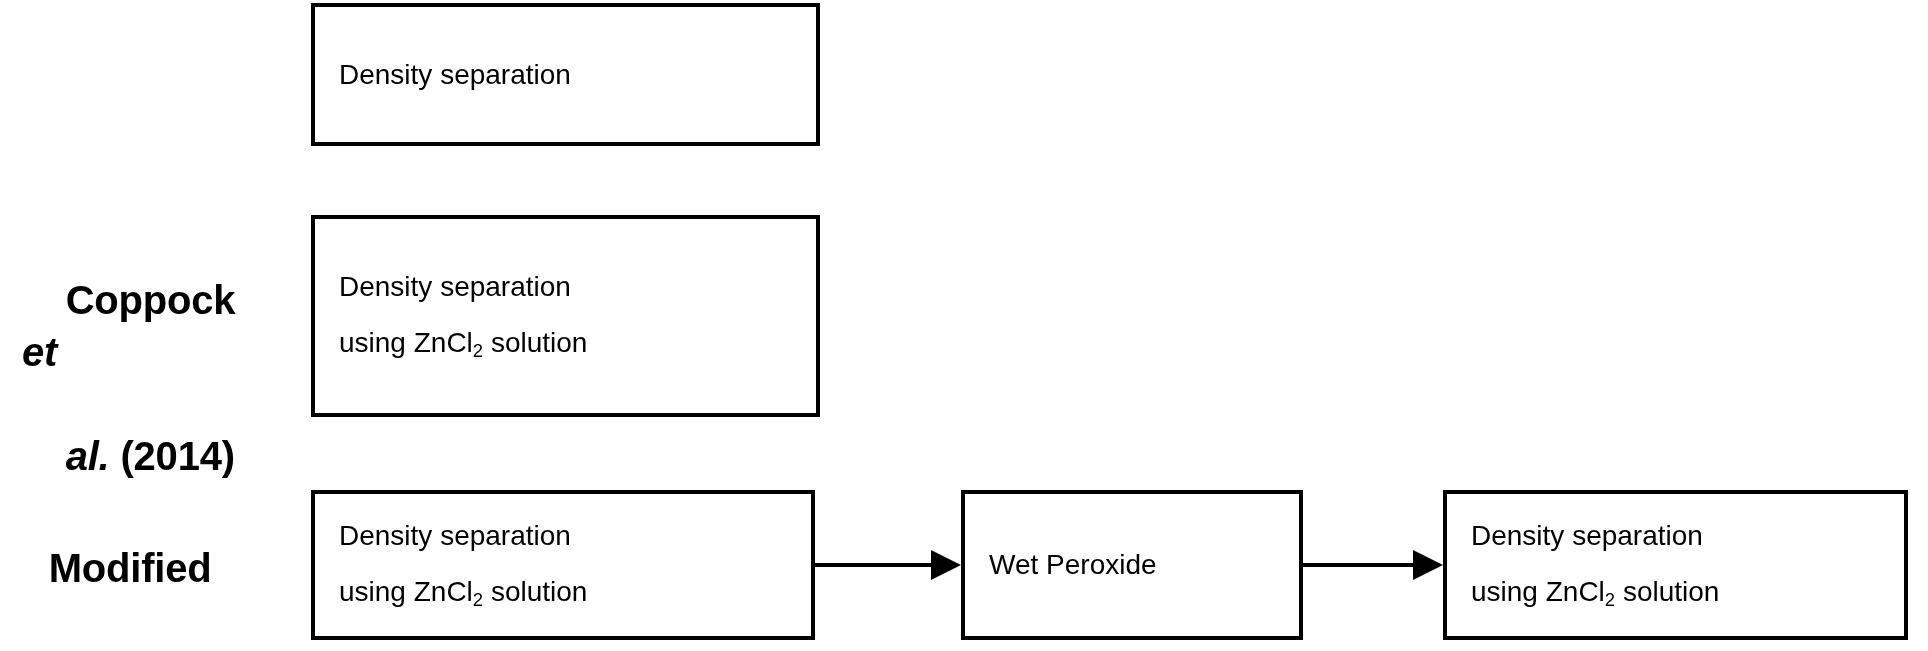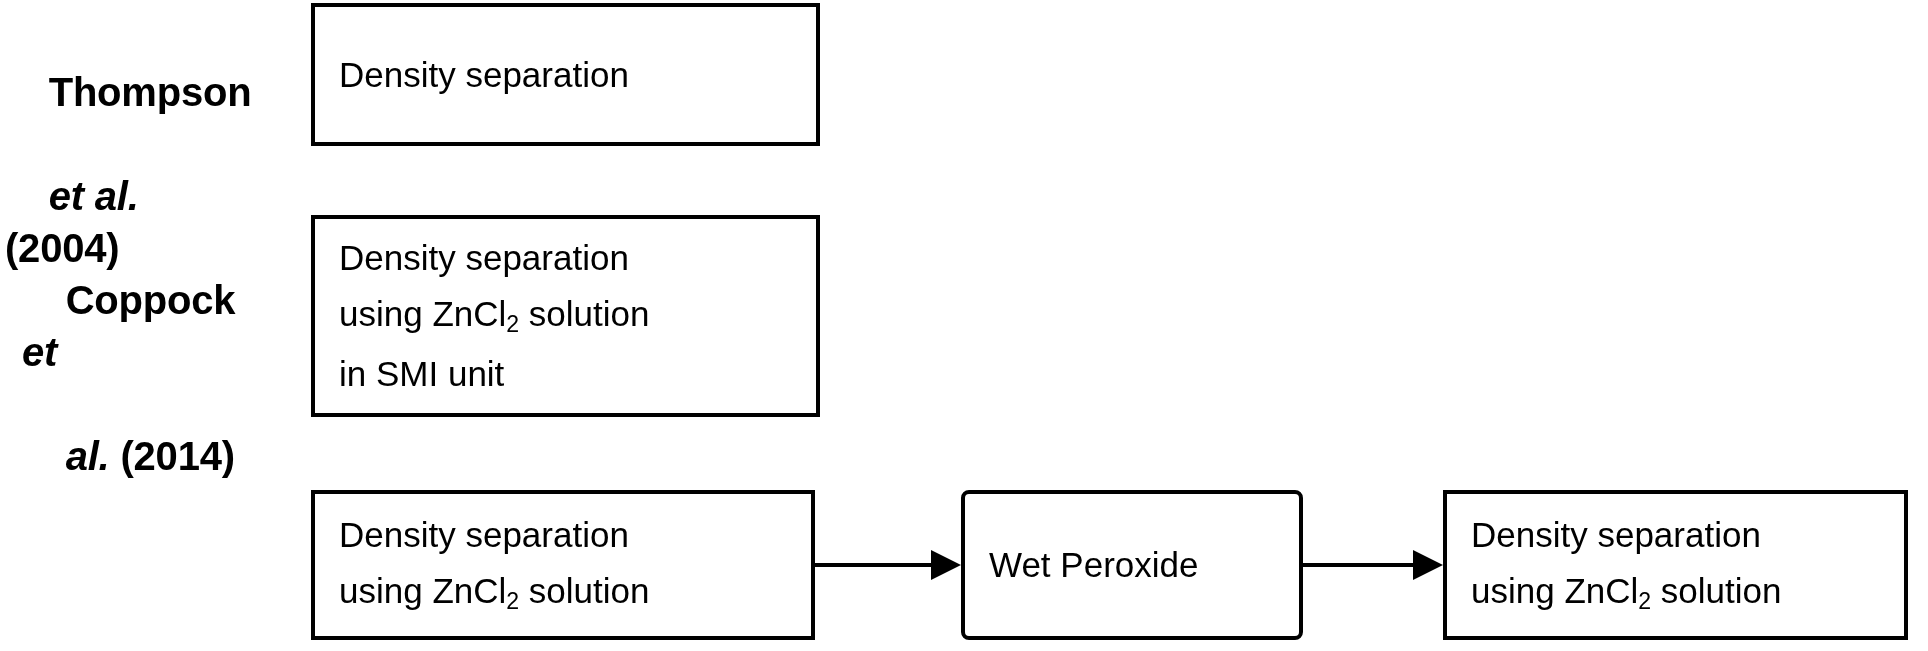--- a/index.html
+++ b/index.html
@@ -29,21 +29,21 @@
     font-style: italic;
   }
   .pbox {
     position: absolute;
     box-sizing: border-box;
     border: 4px solid #000000;
     background: #ffffff;
     display: flex;
     flex-direction: column;
     justify-content: center;
-    font-size: 35px;
+    font-size: 28px;
     line-height: 56px;
     padding-left: 24px;
     padding-right: 10px;
   }
   .pbox .ln {
     display: block;
     white-space: nowrap;
   }
   sub {
     font-size: 0.66em;
@@ -70,57 +70,52 @@
     border-top: 15px solid transparent;
     border-bottom: 15px solid transparent;
     border-left: 30px solid #000000;
   }
 </style>
 </head>
 <body>
 
 <div id="canvas">
 
-  <div class="row-label" style="left:5px; top:14px; width:250px;">
-    <span>Thompson</span><br>
-    <span class="it">et al.</span><span> (2004)</span>
-  </div>
 
   <div class="pbox" style="left:311px; top:3px; width:509px; height:143px;">
     <span class="ln">Density separation</span>
   </div>
 
   <div class="row-label" style="left:22px; top:222px; width:250px;">
     <span>Coppock </span><span class="it">et</span><br>
     <span class="it">al.</span><span> (2014)</span>
   </div>
 
   <div class="pbox" style="left:311px; top:215px; width:509px; height:202px;">
     <span class="ln">Density separation</span>
     <span class="ln"><span>using ZnCl</span><sub>2</sub><span> solution</span></span>
-    <span class="ln">in SMI unit</span>
   </div>
 
   <div class="row-label" style="left:5px; top:490px; width:250px;">
-    <br>
+    <span>Modified</span><br>
     <span>Masura </span><span class="it">et</span><br>
     
   </div>
 
   <div class="pbox" style="left:311px; top:490px; width:504px; height:150px;">
     <span class="ln">Density separation</span>
     <span class="ln"><span>using ZnCl</span><sub>2</sub><span> solution</span></span>
   </div>
 
   <div class="arrow" style="left:815px; top:565px; width:146px;">
     <div class="shaft" style="width:120px;"></div>
     <div class="head" style="left:116px;"></div>
   </div>
 
-  <div class="pbox" style="left:961px; top:490px; width:342px; height:150px;border-radius:8px;">
+  <div class="pbox" style="left:961px; top:490px; width:342px; height:150px;">
     <span class="ln">Wet Peroxide</span>
   </div>
 
   <div class="arrow" style="left:1303px; top:565px; width:140px;">
     <div class="shaft" style="width:114px;"></div>
     <div class="head" style="left:110px;"></div>
   </div>
 
   <div class="pbox" style="left:1443px; top:490px; width:465px; height:150px;">
     <span class="ln">Density separation</span>

